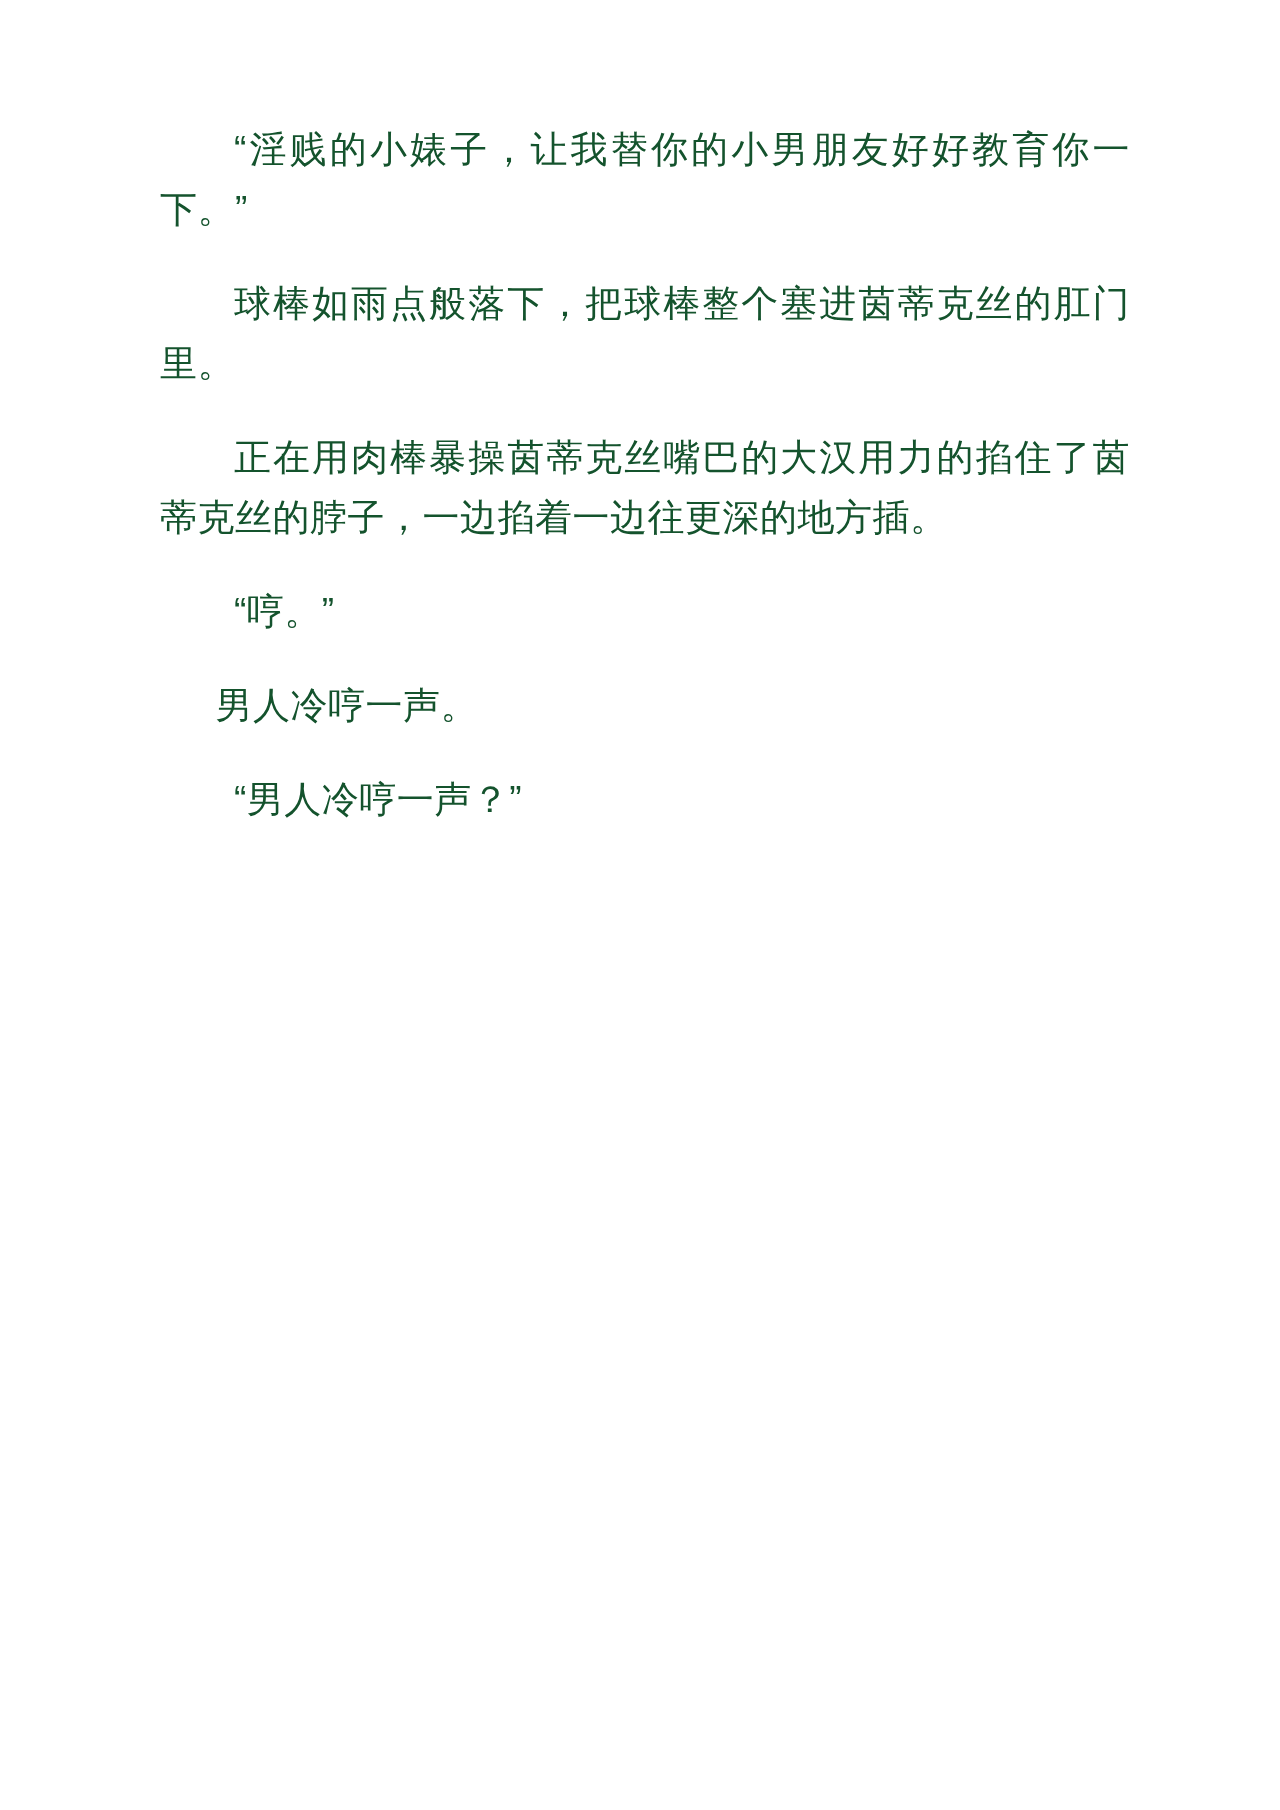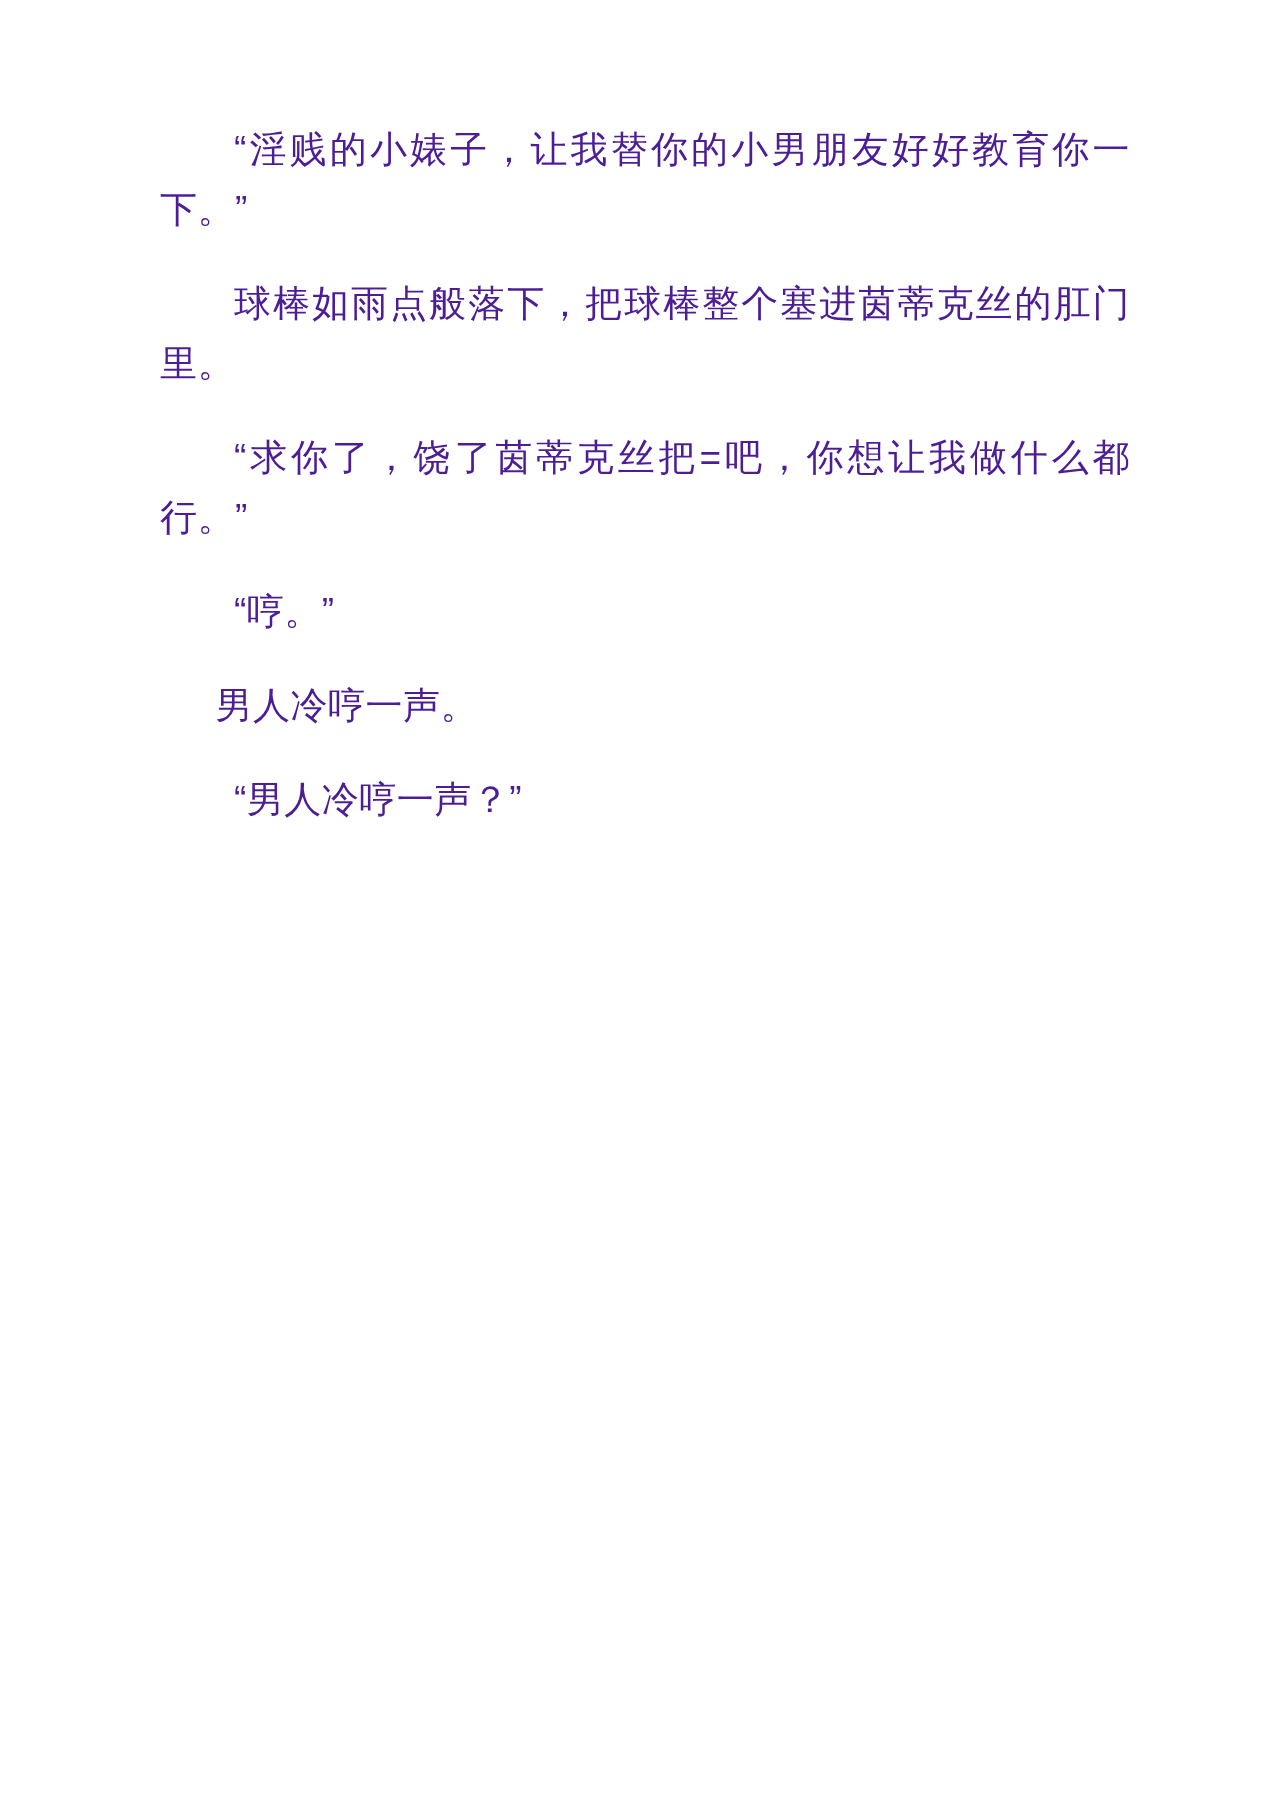--- a/index.html
+++ b/index.html
@@ -17,21 +17,21 @@
     width: 1280px;
     height: 1810px;
     background: #ffffff;
     box-sizing: border-box;
     padding: 120px 150px 80px 160px;
   }
   .doc-body {
     display: block;
   }
   .para {
-    color: #4c1d95;
+    color: #14532d;
     font-size: 37px;
     line-height: 1.62;
     letter-spacing: 0.5px;
     margin: 0 0 34px 0;
     text-align: justify;
     text-justify: inter-character;
     word-break: break-all;
     white-space: pre-wrap;
   }
   .para.indent {
@@ -41,18 +41,18 @@
     text-indent: 1.5em;
   }
 </style>
 </head>
 <body>
 
 <div class="page">
   <div class="doc-body">
     <p class="para indent">“淫贱的小婊子，让我替你的小男朋友好好教育你一下。”</p>
     <p class="para indent">球棒如雨点般落下，把球棒整个塞进茵蒂克丝的肛门里。</p>
-    <p class="para indent">“求你了，饶了茵蒂克丝把=吧，你想让我做什么都行。”</p>
+    <p class="para indent">正在用肉棒暴操茵蒂克丝嘴巴的大汉用力的掐住了茵蒂克丝的脖子，一边掐着一边往更深的地方插。</p>
     <p class="para indent">“哼。”</p>
     <p class="para indent-small">男人冷哼一声。</p>
     <p class="para indent">“男人冷哼一声？”</p>
   </div>
 </div>
 
 </body></html>

